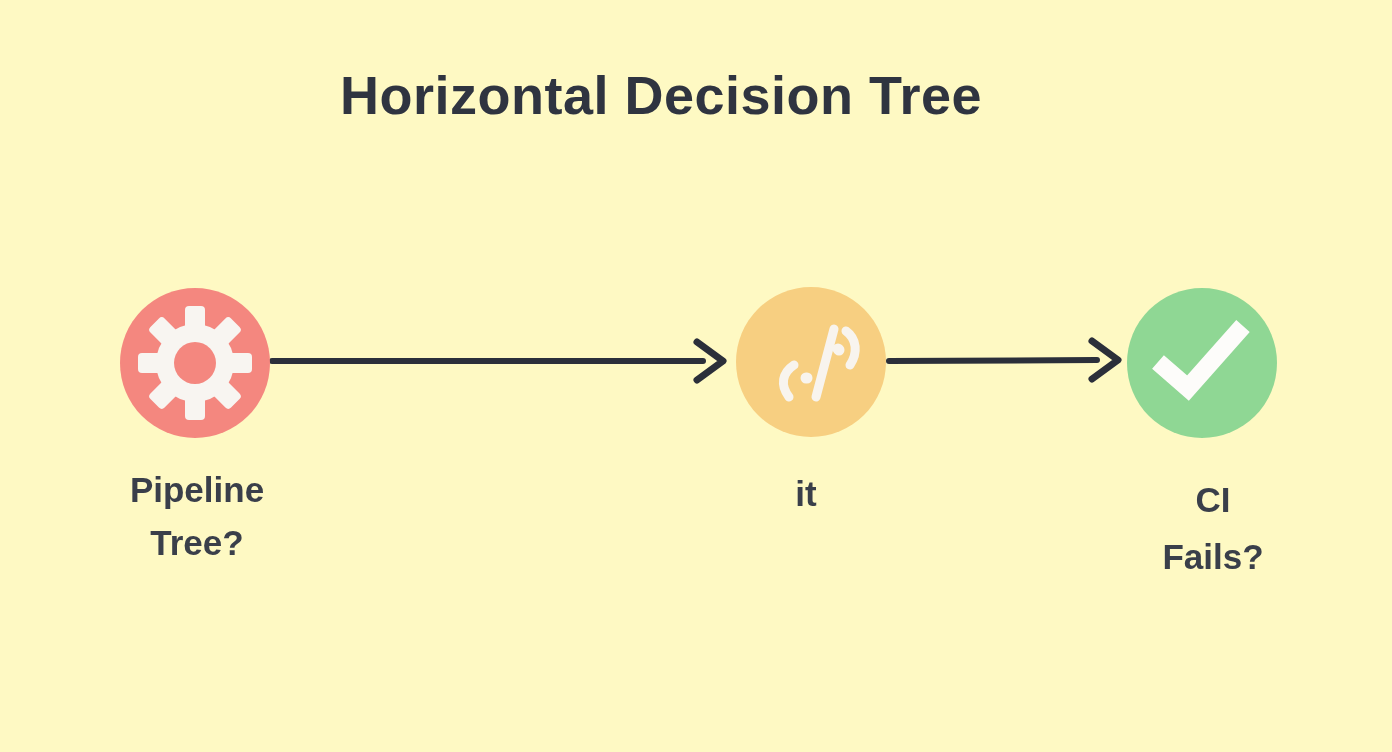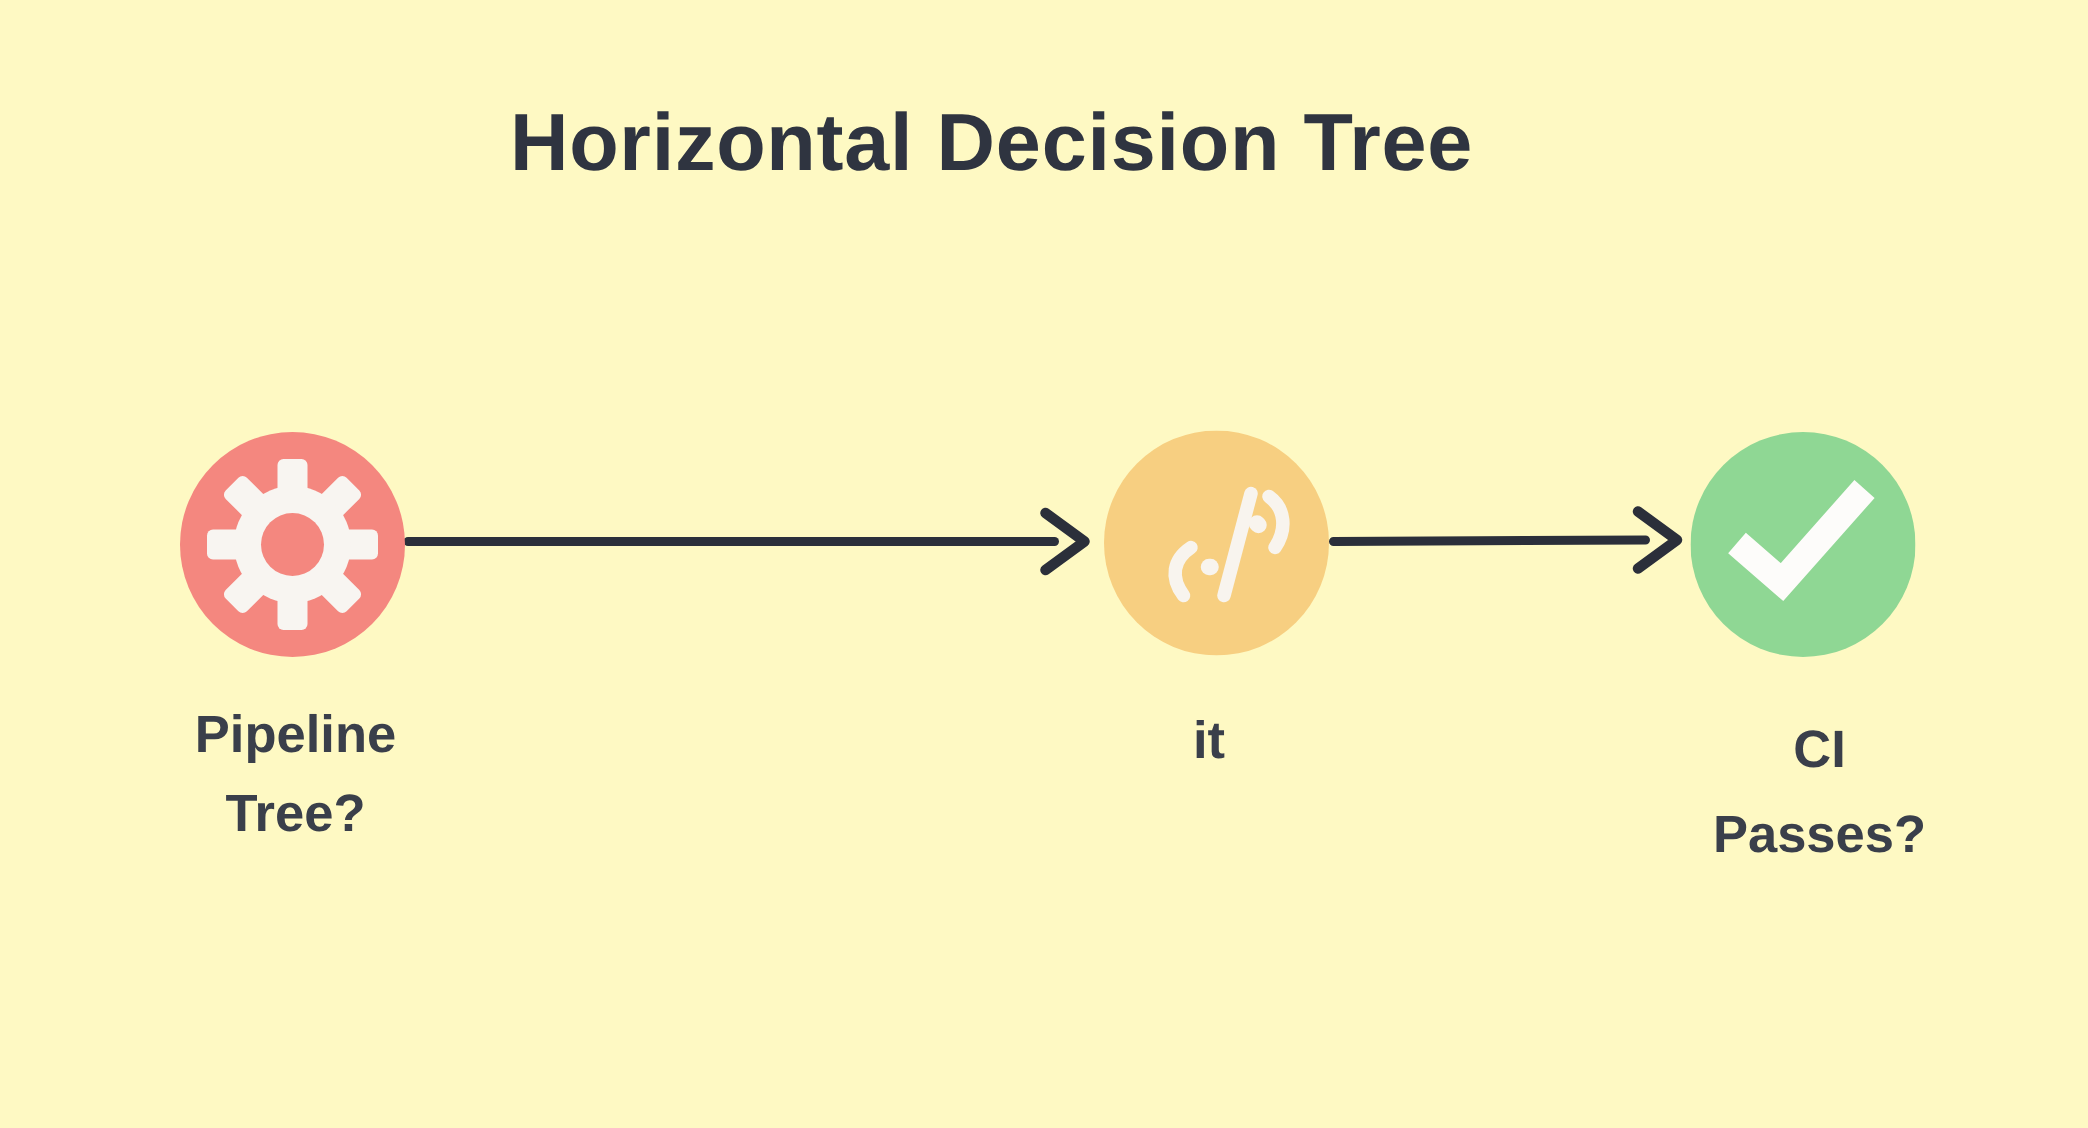--- a/index.html
+++ b/index.html
@@ -116,17 +116,17 @@
 
   <div class="node" id="node-3">
     <svg class="node-bubble" width="150" height="150" viewBox="0 0 150 150">
       <circle cx="75" cy="75" r="75" fill="#8fd794"></circle>
       <g fill="none" stroke-width="18" stroke-linecap="butt" stroke-linejoin="miter" stroke="#fdfcfa">
         <polyline points="31,74 61,100 116,38"></polyline>
       </g>
     </svg>
     <div class="node-label">
       <div>CI</div>
-      <div>Passes?</div>
+      <div>Fails?</div>
     </div>
   </div>
 
 </div>
 
 </body></html>

